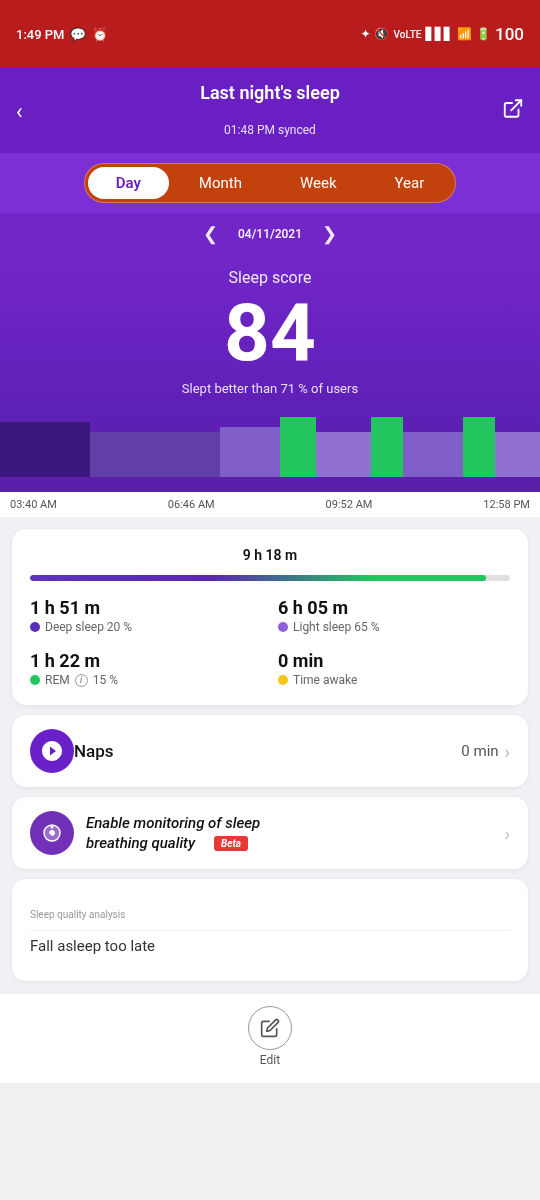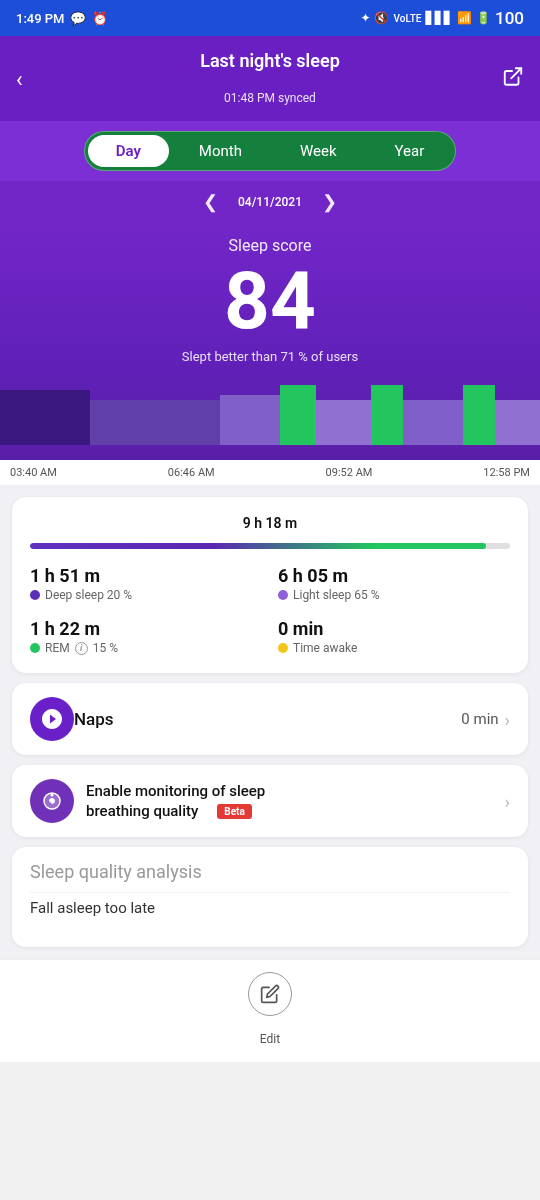--- a/index.html
+++ b/index.html
@@ -7,26 +7,26 @@
     body {
       width: 540px;
       min-height: 1200px;
       font-family: 'Roboto', sans-serif;
       background: #f0f0f0;
       overflow-x: hidden;
     }
 
     
     .status-bar {
-      background: #1d4ed8;
+      background: #b91c1c;
       color: white;
       display: flex;
       justify-content: space-between;
       align-items: center;
-      padding: 8px 16px;
+      padding: 24px 16px;
       font-size: 13px;
       font-weight: 500;
     }
     .status-left { display: flex; align-items: center; gap: 6px; }
     .status-right { display: flex; align-items: center; gap: 4px; font-size: 12px; }
 
     
     .header {
       background: #6a1fc2;
       color: white;
@@ -64,21 +64,21 @@
     }
 
     
     .tab-bar {
       background: #7b2fd4;
       padding: 10px 16px;
       display: flex;
       justify-content: center;
     }
     .tab-container {
-      background: #15803d;
+      background: #c2410c;
       border-radius: 25px;
       display: flex;
       padding: 3px;
       gap: 2px;
       border: 1.5px solid rgba(255,255,255,0.3);
     }
     .tab-item {
       color: white;
       padding: 7px 28px;
       border-radius: 22px;
@@ -260,20 +260,21 @@
       color: #bbb;
       font-size: 18px;
     }
 
     
     .breathing-card {
       display: flex;
       align-items: center;
       gap: 12px;
       padding: 14px 18px;
+      font-style: italic;
     }
     .breathing-icon {
       width: 44px;
       height: 44px;
       background: #7030b8;
       border-radius: 50%;
       display: flex;
       align-items: center;
       justify-content: center;
       color: white;
@@ -299,23 +300,24 @@
       margin-left: 15px;
       vertical-align: middle;
     }
 
     
     .analysis-card {
       padding: 14px 18px 20px;
       min-height: 100px;
     }
     .analysis-title {
-      font-size: 18px;
+      font-size: 10px;
       color: #999;
       margin-bottom: 10px;
+      margin-top: 16px;
     }
     .analysis-item {
       font-size: 15px;
       color: #333;
       padding: 6px 0;
       border-top: 1px solid #f0f0f0;
     }
 
     
     .bottom-bar {
@@ -335,21 +337,21 @@
       display: flex;
       align-items: center;
       justify-content: center;
       color: #555;
       font-size: 18px;
       cursor: pointer;
     }
     .edit-label {
       font-size: 12px;
       color: #555;
-      margin-top: 16px;
+      margin-top: 3px;
     }
 
     
     .info-icon {
       display: inline-flex;
       width: 13px;
       height: 13px;
       border: 1.5px solid #999;
       border-radius: 50%;
       align-items: center;

